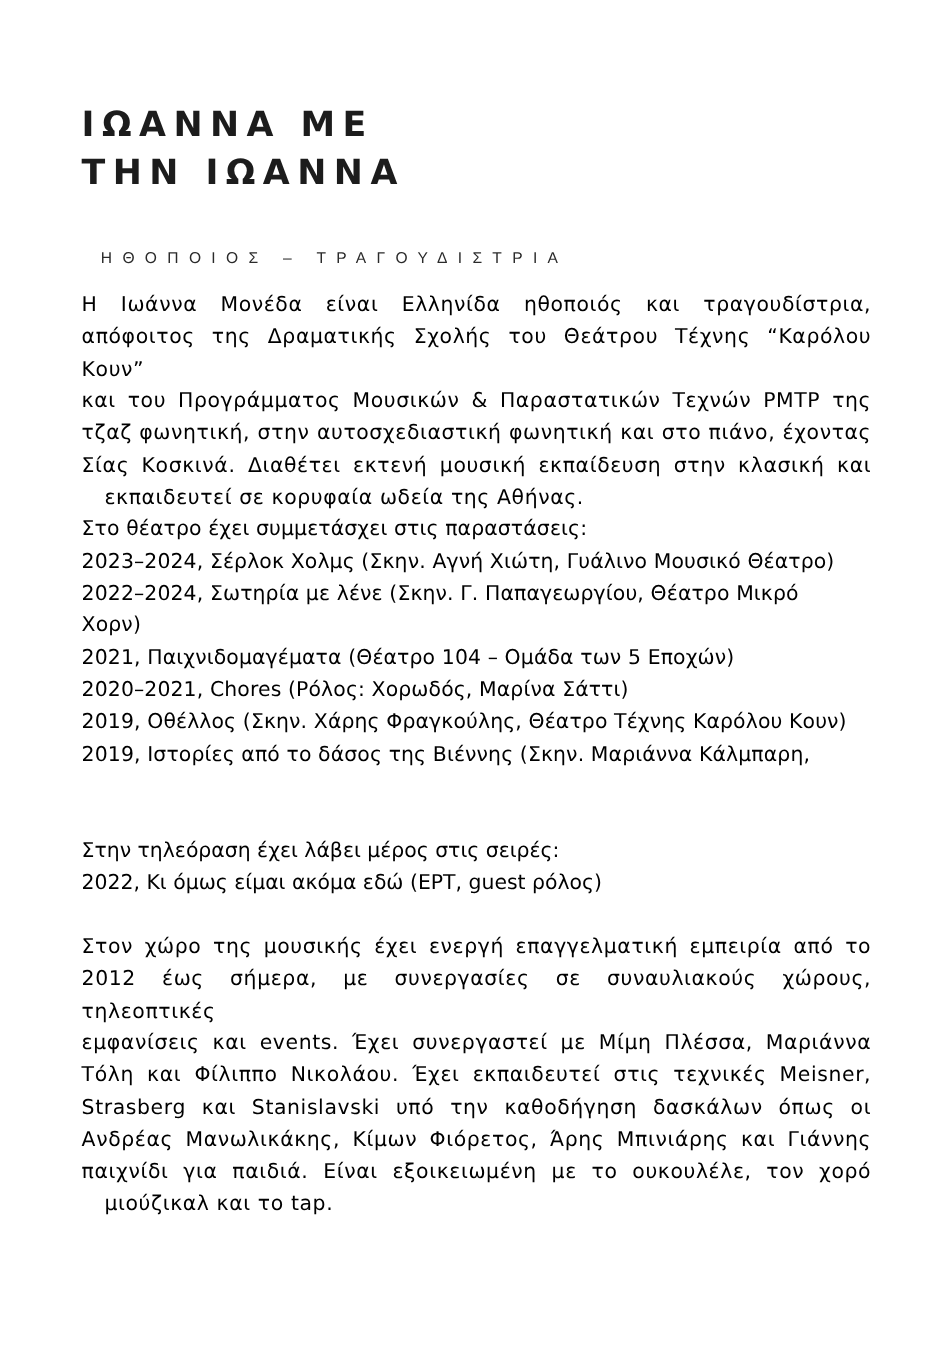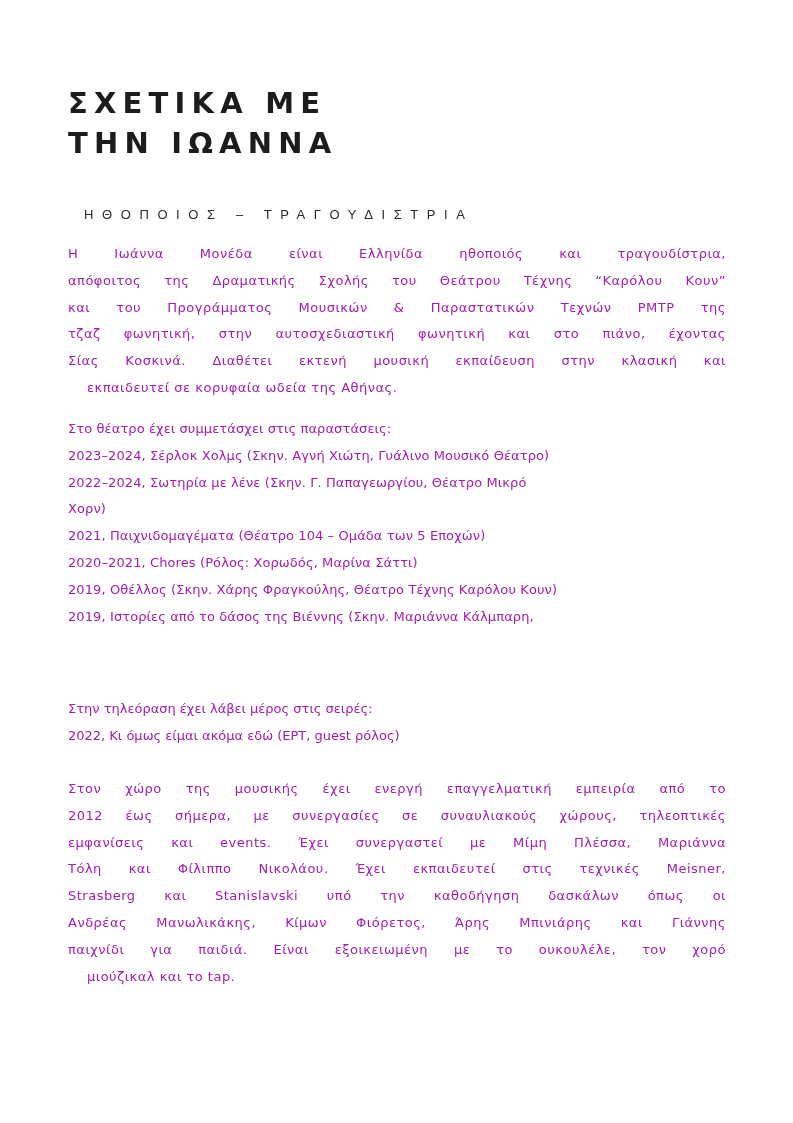--- a/index.html
+++ b/index.html
@@ -44,50 +44,50 @@
       letter-spacing: 8.6px;
       color: #2a2a2a;
       white-space: nowrap;
     }
     .para {
       position: absolute;
       left: 0;
       width: 658px;
       margin: 0;
       font-family: "DejaVu Sans", sans-serif;
-      font-size: 13px;
+      font-size: 17px;
       line-height: 26.8px;
-      color: #a21caf;
+      color: #000000;
     }
     .justify {
       text-align: justify;
       text-align-last: left;
       letter-spacing: 0.5px;
     }
     .para .line { display: block; white-space: nowrap; }
     .justify .jline {
       display: block;
       text-align: justify;
       text-align-last: justify;
       white-space: normal;
     }
     .justify .jline.last { text-align-last: left; margin-left: 19px; }
     #p-intro { top: 241px; }
-    #p-theatre { top: 416px; }
+    #p-theatre { top: 428px; }
     #p-tv { top: 696px; }
     #p-music { top: 776px; }
     .tight { letter-spacing: 0.1px; }
   </style>
 </head>
 <body>
 
 <div class="page">
 
   <h1 class="title">
-    <span>ΣΧΕΤΙΚΑ ΜΕ</span>
+    <span>ΙΩΑΝΝΑ ΜΕ</span>
     <span>ΤΗΝ ΙΩΑΝΝΑ</span>
   </h1>
 
   <p class="subtitle">ΗΘΟΠΟΙΟΣ – ΤΡΑΓΟΥΔΙΣΤΡΙΑ</p>
 
   <div class="para justify" id="p-intro">
     <span class="jline">Η Ιωάννα Μονέδα είναι Ελληνίδα ηθοποιός και τραγουδίστρια,</span>
     <span class="jline">απόφοιτος της Δραματικής Σχολής του Θεάτρου Τέχνης “Καρόλου Κουν”</span>
     <span class="jline">και του Προγράμματος Μουσικών &amp; Παραστατικών Τεχνών PMTP της</span>
     <span class="jline">τζαζ φωνητική, στην αυτοσχεδιαστική φωνητική και στο πιάνο, έχοντας</span>

